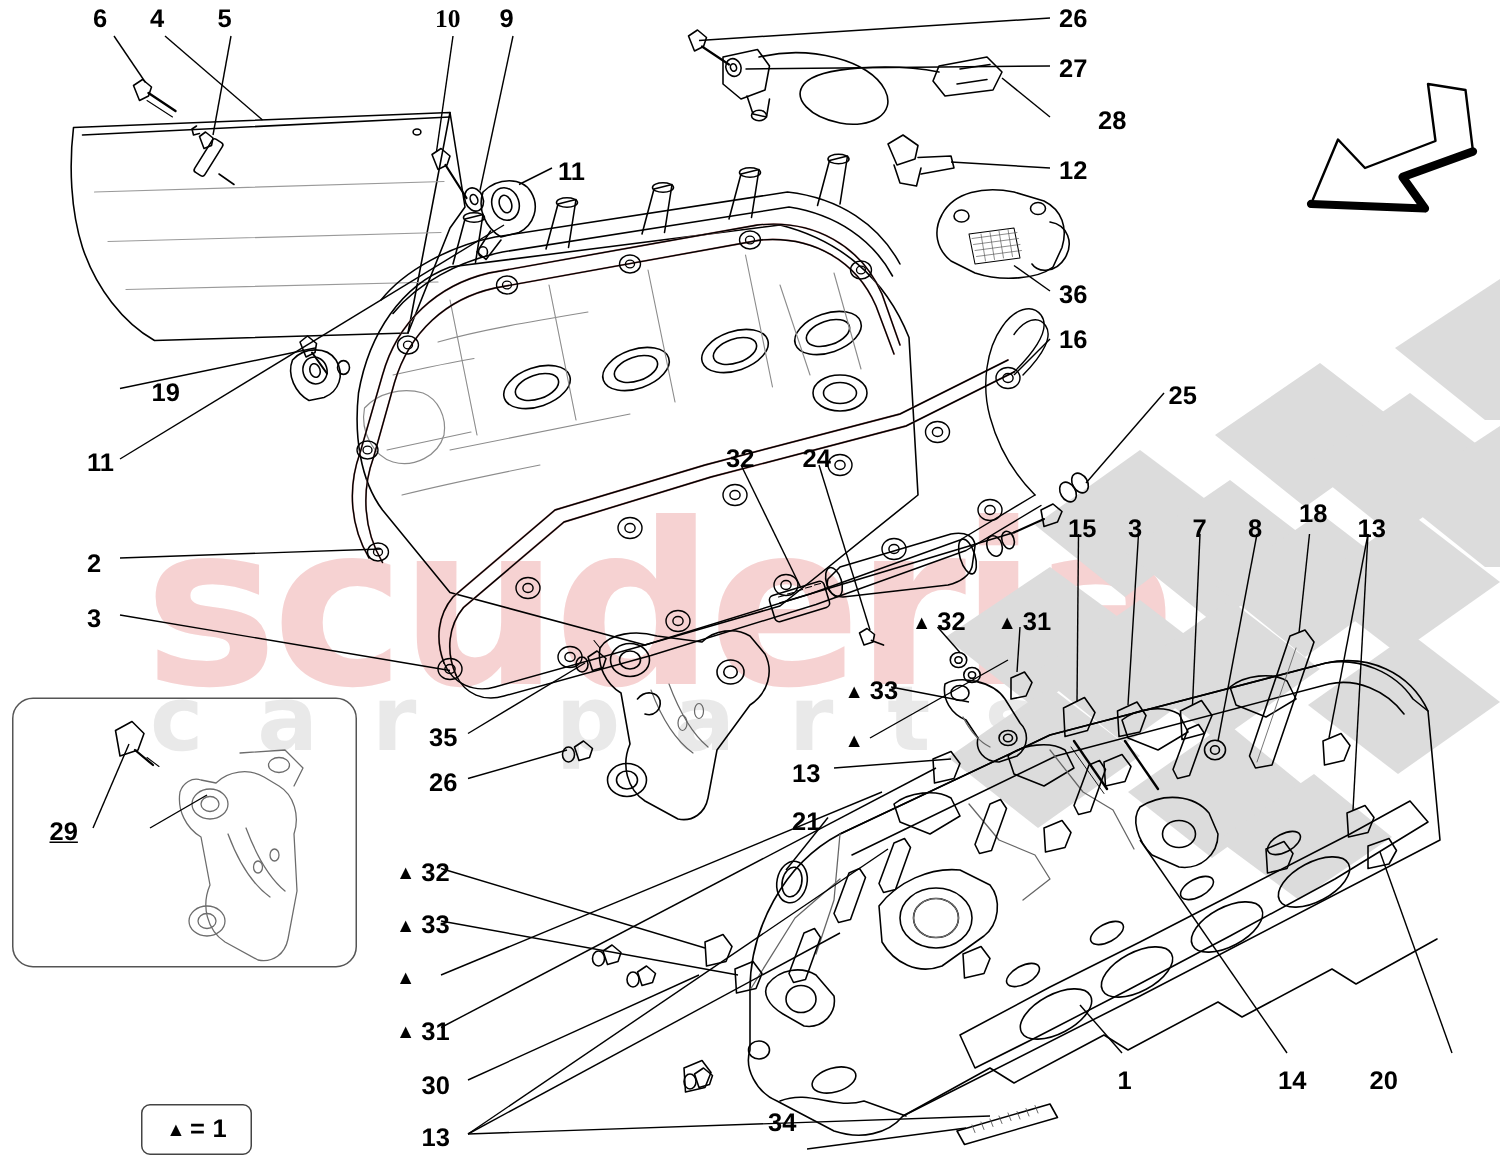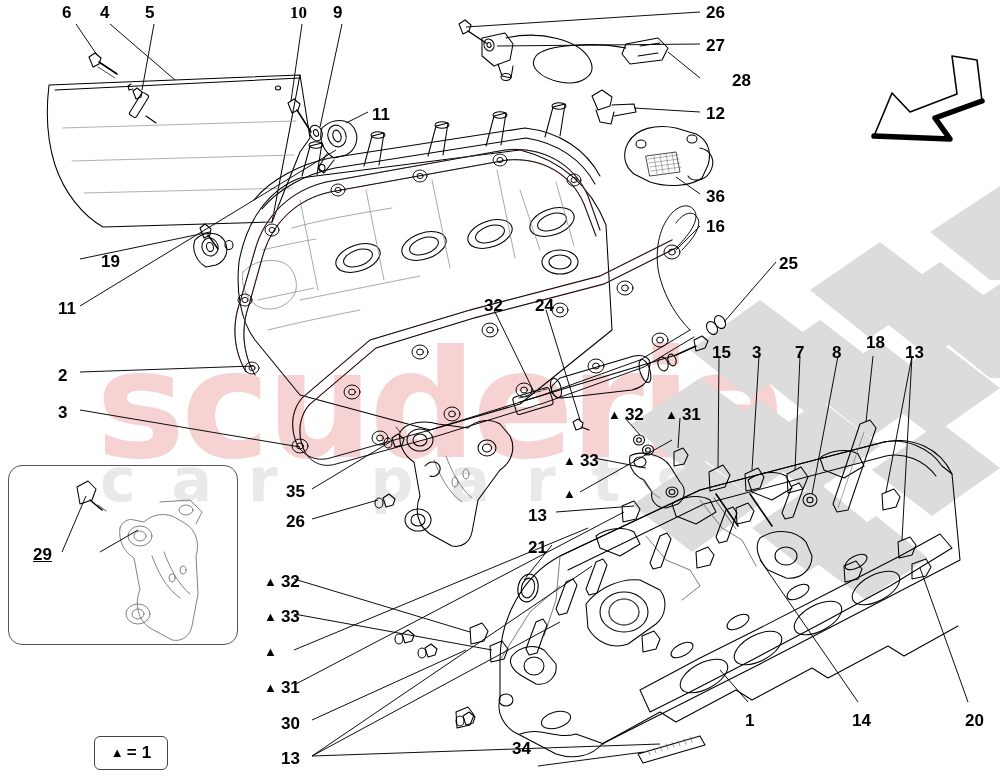--- a/index.html
+++ b/index.html
@@ -636,16 +636,16 @@
       <div class="lbl" style="left: 33px; top: 546px; text-decoration: underline;">29</div>
       <div class="lbl tri" style="left: 264px; top: 573px;">32</div>
       <div class="lbl tri" style="left: 264px; top: 608px;">33</div>
       <div class="lbl trionly" style="left: 264px; top: 645px;">▲</div>
       <div class="lbl tri" style="left: 264px; top: 679px;">31</div>
       <div class="lbl" style="left: 281px; top: 715px;">30</div>
       <div class="lbl" style="left: 281px; top: 750px;">13</div>
       <div class="lbl" style="left: 512px; top: 740px;">34</div>
       <div class="lbl" style="left: 745px; top: 712px;">1</div>
       <div class="lbl" style="left: 852px; top: 712px;">14</div>
-      <div class="lbl" style="left: 965px; top: 712px;">20</div>
+      <div class="lbl" style="left: 913px; top: 712px;">20</div>
     </div>
 
 </div>
 
 </body></html>

